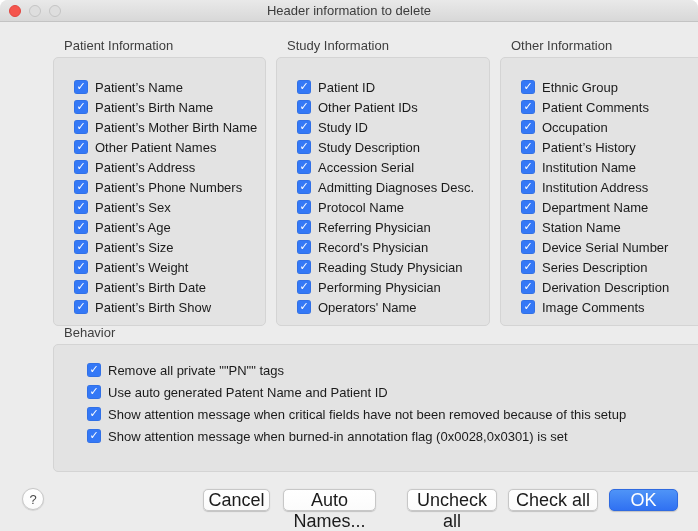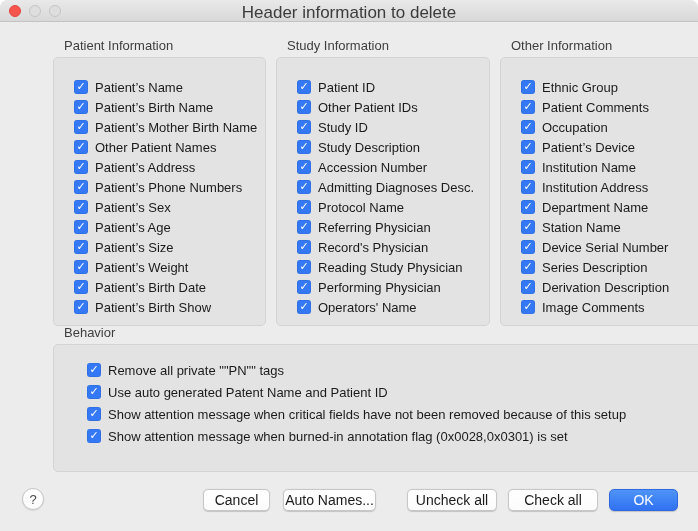--- a/index.html
+++ b/index.html
@@ -18,21 +18,21 @@
     overflow: hidden;
   }
   
   .titlebar {
     position: absolute; top: 0; left: 0; right: 0; height: 22px;
     background: linear-gradient(#e9e9e9, #d8d8d8);
     border-bottom: 1px solid #c3c3c3;
   }
   .title {
     position: absolute; left: 0; right: 0; top: 3px;
-    text-align: center; font-size: 17px; color: #3c3c3c;
+    text-align: center; font-size: 13px; color: #3c3c3c;
   }
   .traffic-lights { position: absolute; left: 9px; top: 5px; display: flex; gap: 8px; }
   .tl { width: 12px; height: 12px; border-radius: 50%; display: inline-block; }
   .tl.red  { background: var(--close-red, #F5554D); border: 1px solid #e14640; }
   .tl.gray { background: #dedede; border: 1px solid #c4c4c4; }
   
   .group { position: absolute; margin-left: 33px; }
   .group-title {
     position: absolute; left: 11px; top: -19px;
     font-size: 13px; color: #3e3e3e; white-space: nowrap;
@@ -55,21 +55,21 @@
   }
   .cb-label { margin-left: 7px; white-space: nowrap; color: #1b1b1b; }
   
   .behavior-box .group-box { padding: 14px 0 0 33px; }
   
   .btn {
     position: absolute; top: 489px; height: 22px;
     background: linear-gradient(#ffffff, #fbfbfb);
     border: 1px solid #c7c7c7; border-radius: 5px;
     box-shadow: 0 0.5px 1px rgba(0,0,0,0.18);
-    font-family: inherit; font-size: 14px; color: #1b1b1b;
+    font-family: inherit; font-size: 18px; color: #1b1b1b;
     text-align: center; cursor: default;
   }
   .btn.primary {
     background: linear-gradient(var(--ok-gradient-top, #4F94F7), var(--ok-gradient-bottom, #3071F2));
     border: 1px solid #2f6ae0; color: #fff;
   }
   .btn.help {
     width: 22px; height: 22px; border-radius: 50%;
     top: 488px; left: 22px; color: #4a4a4a; font-size: 13px;
   }
@@ -156,21 +156,21 @@
         <div class="cb-row">
           <span class="checkbox checked">✓</span>
           <span class="cb-label">Study ID</span>
         </div>
         <div class="cb-row">
           <span class="checkbox checked">✓</span>
           <span class="cb-label">Study Description</span>
         </div>
         <div class="cb-row">
           <span class="checkbox checked">✓</span>
-          <span class="cb-label">Accession Number</span>
+          <span class="cb-label">Accession Serial</span>
         </div>
         <div class="cb-row">
           <span class="checkbox checked">✓</span>
           <span class="cb-label">Admitting Diagnoses Desc.</span>
         </div>
         <div class="cb-row">
           <span class="checkbox checked">✓</span>
           <span class="cb-label">Protocol Name</span>
         </div>
         <div class="cb-row">
@@ -206,21 +206,21 @@
         <div class="cb-row">
           <span class="checkbox checked">✓</span>
           <span class="cb-label">Patient Comments</span>
         </div>
         <div class="cb-row">
           <span class="checkbox checked">✓</span>
           <span class="cb-label">Occupation</span>
         </div>
         <div class="cb-row">
           <span class="checkbox checked">✓</span>
-          <span class="cb-label">Patient’s Device</span>
+          <span class="cb-label">Patient’s History</span>
         </div>
         <div class="cb-row">
           <span class="checkbox checked">✓</span>
           <span class="cb-label">Institution Name</span>
         </div>
         <div class="cb-row">
           <span class="checkbox checked">✓</span>
           <span class="cb-label">Institution Address</span>
         </div>
         <div class="cb-row">

